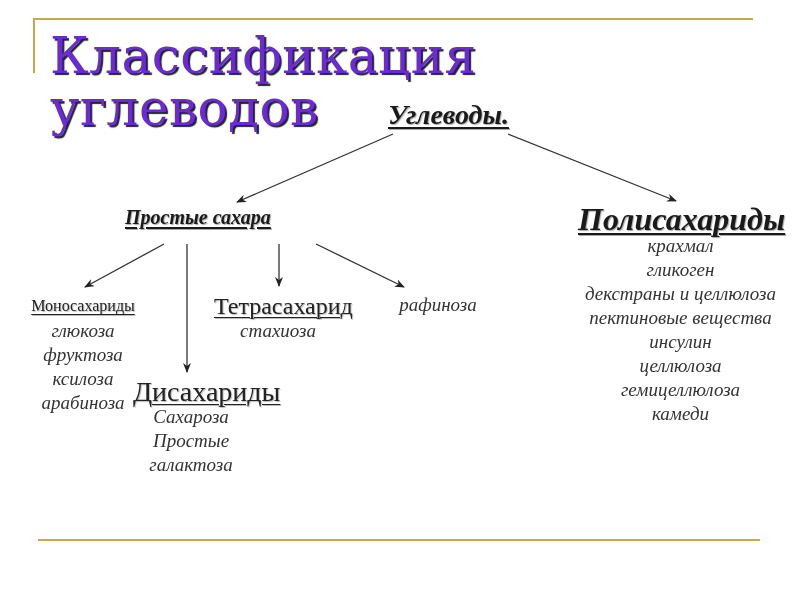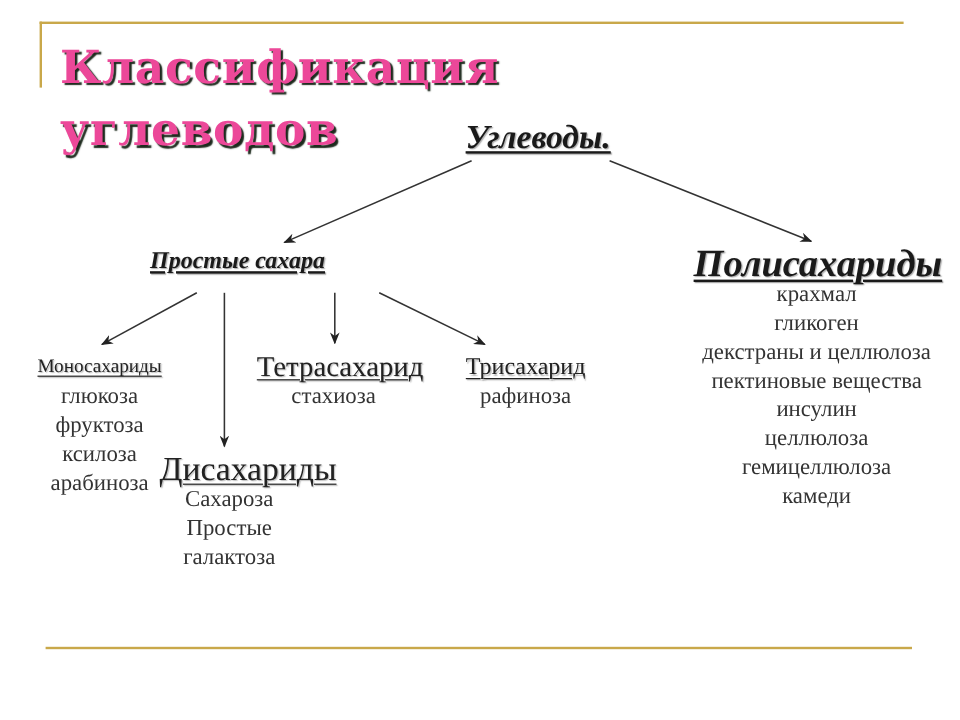--- a/index.html
+++ b/index.html
@@ -1,24 +1,24 @@
 <!DOCTYPE html>
 <html><head>
 <meta charset="utf-8">
 <style>
   html,body{margin:0;padding:0;background:#ffffff;}
   body{width:800px;height:600px;position:relative;overflow:hidden;font-family:"Liberation Serif","DejaVu Serif",serif;}
   .gold-line{position:absolute;background:#c9a84a;}
-  #title{position:absolute;left:50px;top:30px;font-family:"DejaVu Serif","Liberation Serif",serif;font-weight:bold;font-size:38px;line-height:52px;color:#ec4899;text-shadow:2px 2px 1px #1d2a1d;letter-spacing:0.5px;}
+  #title{position:absolute;left:50px;top:30px;font-family:"DejaVu Serif","Liberation Serif",serif;font-weight:normal;font-size:50px;line-height:52px;color:#6d28d9;text-shadow:2px 2px 1px #1d2a1d;letter-spacing:0.5px;}
   #title div{white-space:nowrap;}
   svg.arrows{position:absolute;left:0;top:0;}
   .node{position:absolute;text-align:center;color:#222;white-space:nowrap;}
   .head-bi{font-style:italic;font-weight:bold;text-decoration:underline;text-decoration-thickness:2px;text-underline-offset:3px;color:#1a1a1a;text-shadow:1px 1px 1px #aaa;}
   .head-r{text-decoration:underline;text-decoration-thickness:1px;text-underline-offset:3px;text-shadow:1px 1px 1px #bbb;}
-  .item{font-size:19px;line-height:24px;color:#333;}
+  .item{font-size:19px;line-height:24px;color:#333;font-style:italic;}
 </style>
 </head>
 <body>
 
 <div class="gold-line" style="left:33px;top:18px;width:720px;height:2px;"></div>
 <div class="gold-line" style="left:33px;top:18px;width:2px;height:55px;"></div>
 <div class="gold-line" style="left:38px;top:539px;width:722px;height:2px;"></div>
 
 <div id="title">
   <div>Классификация</div>
@@ -71,15 +71,14 @@
   <div class="item">Простые</div>
   <div class="item">галактоза</div>
 </div>
 
 <div class="node" style="left:214px;top:293px;width:128px;">
   <div class="head-r" style="font-size:24px;line-height:26px;">Тетрасахарид</div>
   <div class="item">стахиоза</div>
 </div>
 
 <div class="node" style="left:382px;top:293px;width:112px;">
-  <div class="head-r" style="font-size:20px;line-height:26px;">Трисахарид</div>
   <div class="item">рафиноза</div>
 </div>
 
 </body></html>

